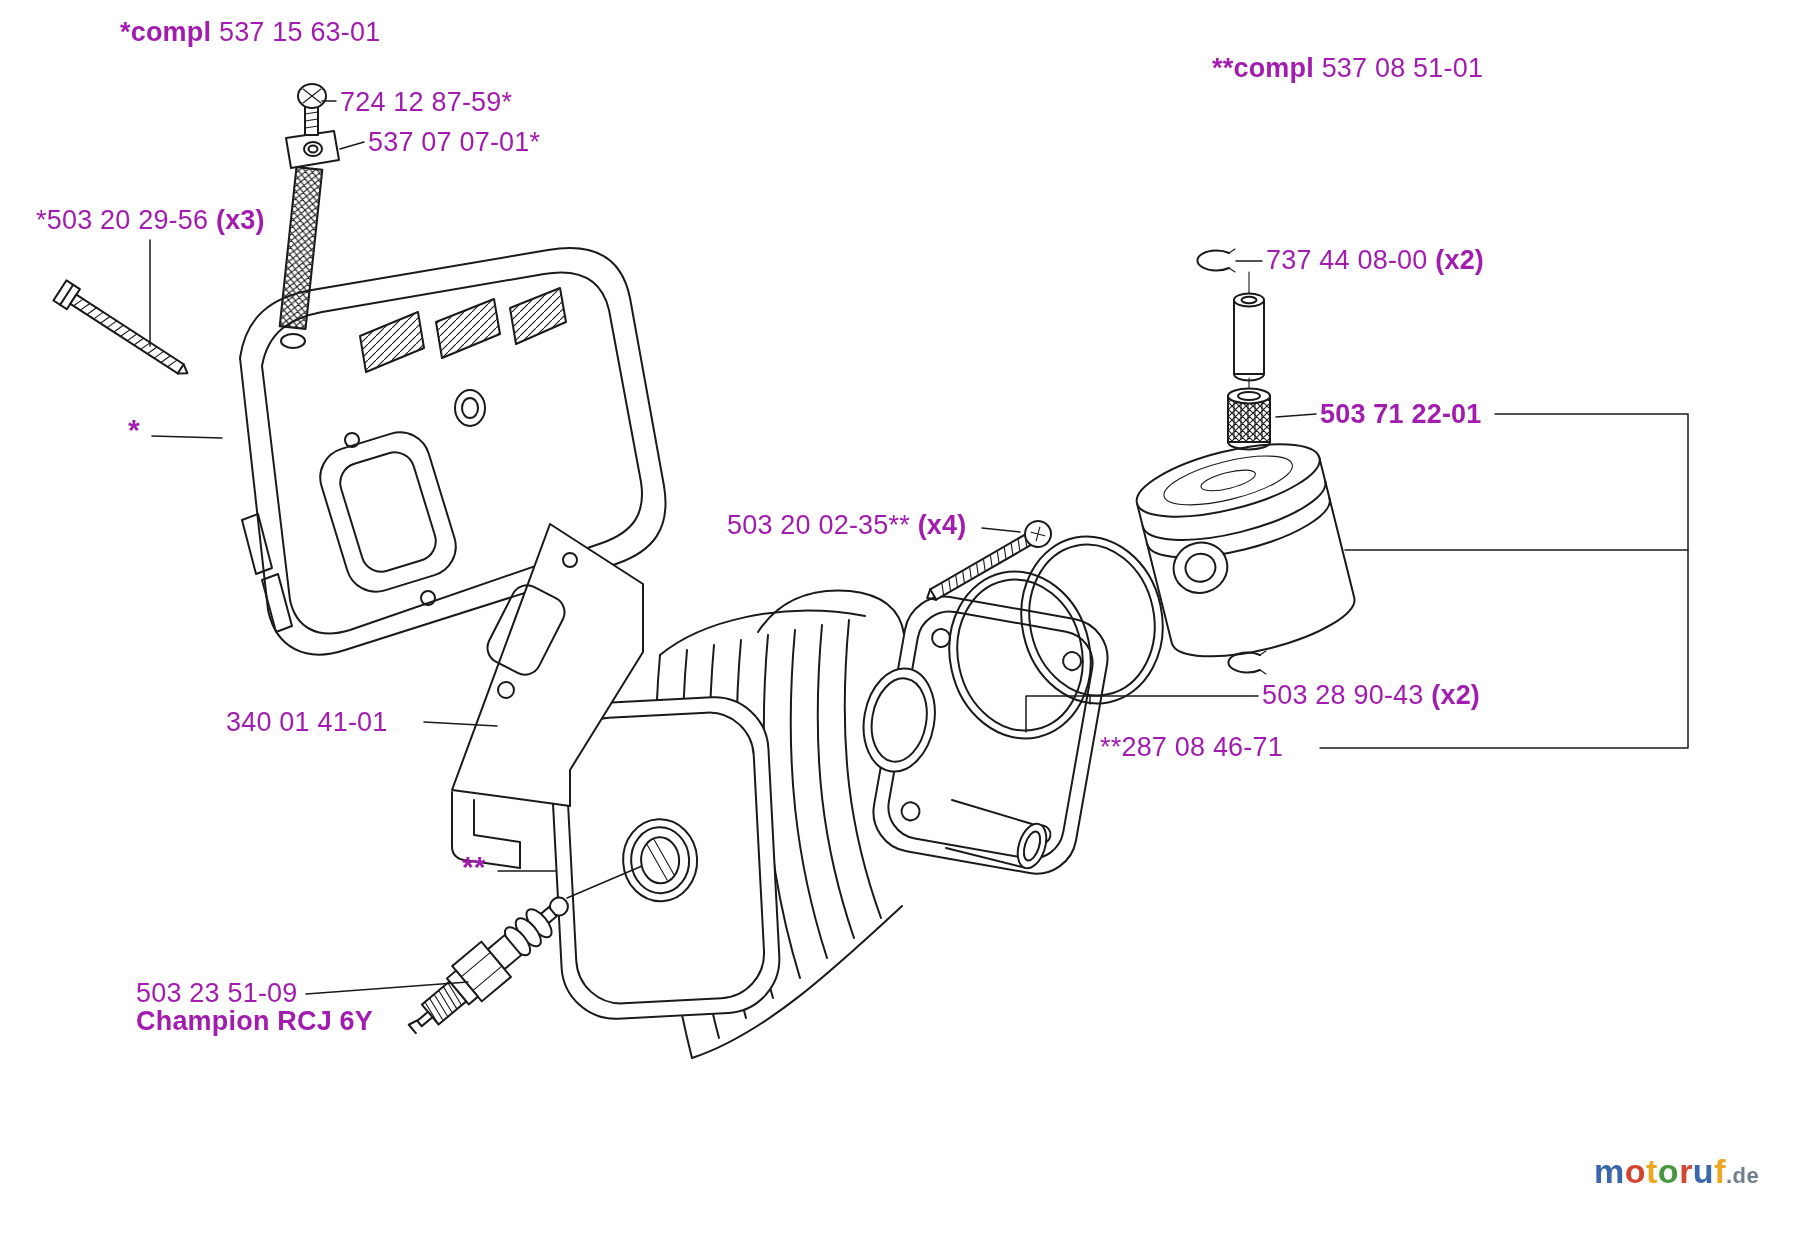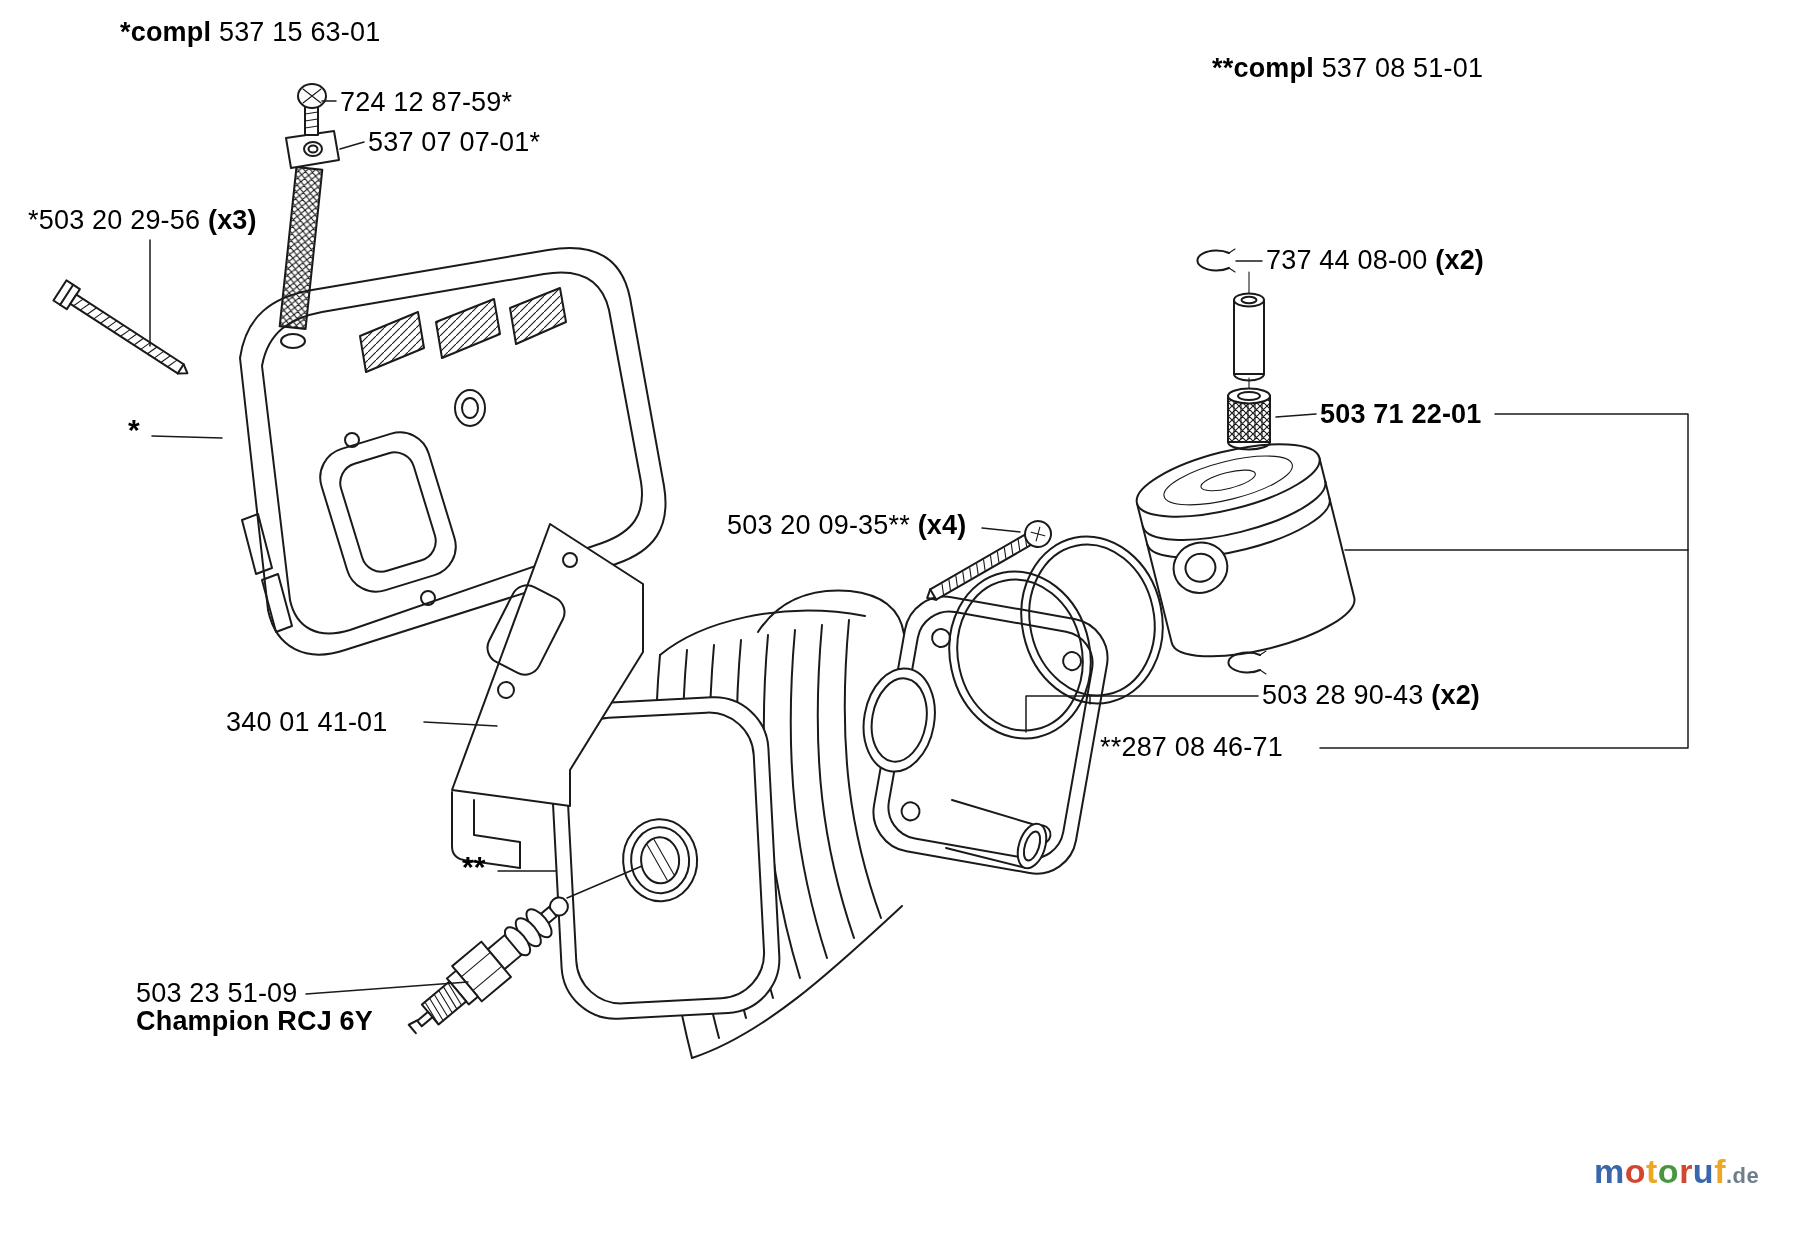--- a/index.html
+++ b/index.html
@@ -6,21 +6,21 @@
   html,body { width:1800px; height:1252px; background:#ffffff; }
   body { font-family:"Liberation Sans", sans-serif; position:relative; overflow:hidden; color:#000; }
   .stage { position:absolute; inset:0; }
   svg.drawing { position:absolute; left:0; top:0; }
   .drawing * { stroke:#1a1a1a; fill:none; stroke-width:2; stroke-linecap:round; stroke-linejoin:round; }
   .drawing .w { fill:#ffffff; }
   .drawing .h { fill:url(#hatch); }
   .drawing .xh { fill:url(#crosshatch); }
   .drawing .thin { stroke-width:1.1; }
   .drawing .ld { stroke-width:1.5; }
-  .label { position:absolute; font-size:27px; line-height:28px; color:#000000; white-space:nowrap; letter-spacing:0.2px; }
+  .label { position:absolute; font-size:27px; line-height:28px; color:#a21caf; white-space:nowrap; letter-spacing:0.2px; }
   .label b { font-weight:bold; }
   .label.bold { font-weight:bold; }
   .refmark { font-size:30px; font-weight:bold; }
   .watermark { position:absolute; left:1594px; top:1152px; font-size:34px; font-weight:bold; letter-spacing:0.5px; }
   .wm-suffix { font-size:22px; font-weight:bold; }
 </style>
 </head>
 <body>
 
 <div class="stage">
@@ -223,34 +223,34 @@
   </svg>
 
   <div class="label" style="left:120px; top:18px;"><b>*compl</b><span> 537 15 63-01</span></div>
 
   <div class="label" style="left:1212px; top:54px;"><b>**compl</b><span> 537 08 51-01</span></div>
 
   <div class="label" style="left:340px; top:88px;"><span>724 12 87-59*</span></div>
 
   <div class="label" style="left:368px; top:128px;"><span>537 07 07-01*</span></div>
 
-  <div class="label" style="left:28px; top:206px;text-align:right;">
+  <div class="label" style="left:36px; top:206px;text-align:right;">
     <span>*503 20 29-56</span>
     <b>(x3)</b>
   </div>
 
   <div class="label" style="left:1266px; top:246px;">
     <span>737 44 08-00</span>
     <b>(x2)</b>
   </div>
 
   <div class="label" style="left:1320px; top:400px;font-weight:bold;"><span>503 71 22-01</span></div>
 
   <div class="label" style="left:727px; top:511px;">
-    <span>503 20 09-35**</span>
+    <span>503 20 02-35**</span>
     <b>(x4)</b>
   </div>
 
   <div class="label" style="left:226px; top:708px;"><span>340 01 41-01</span></div>
 
   <div class="label" style="left:1262px; top:681px;text-align:center;">
     <span>503 28 90-43</span>
     <b>(x2)</b>
   </div>
 

